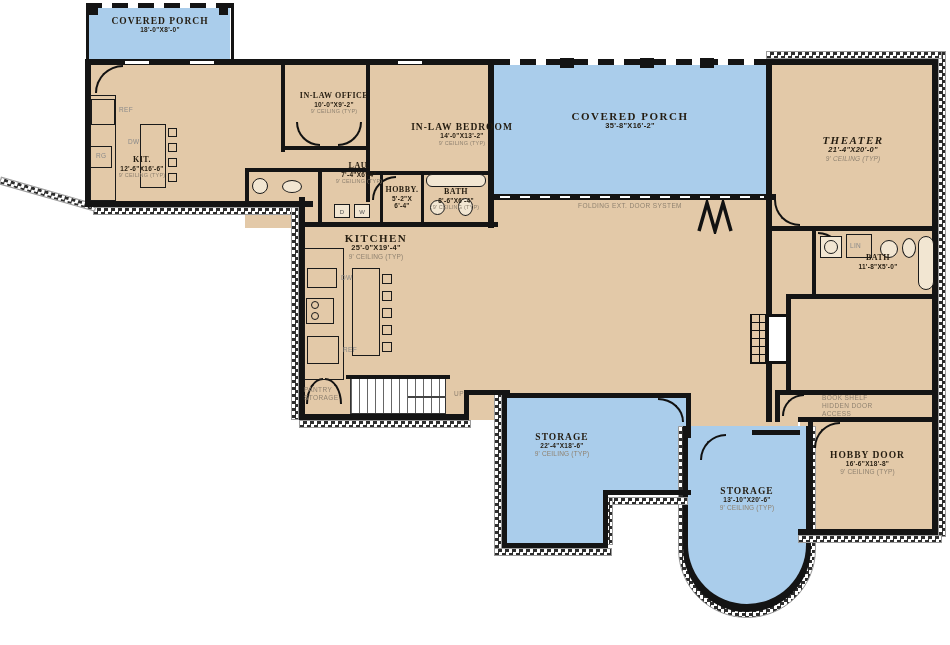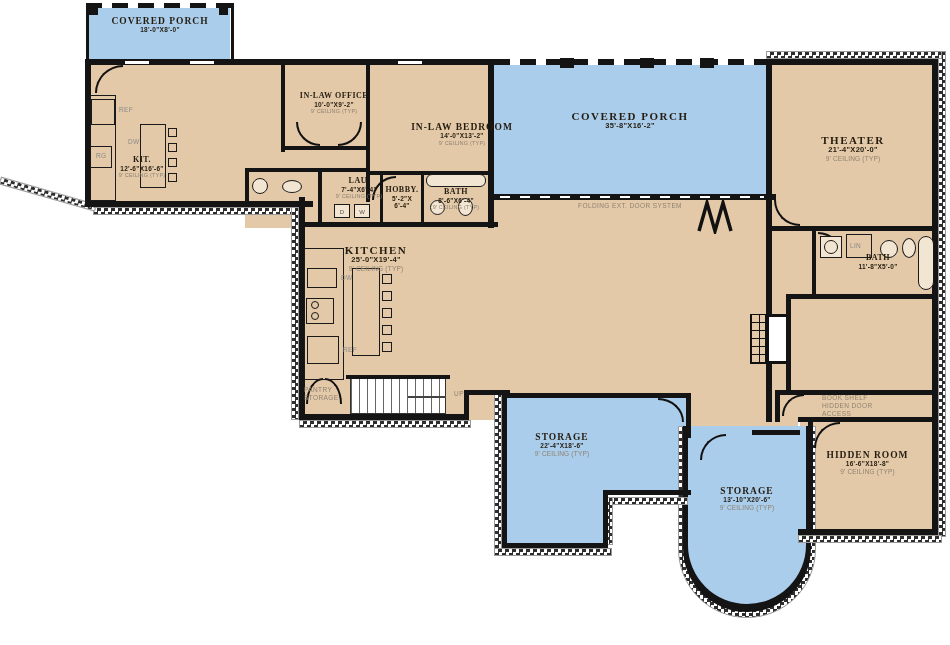--- a/index.html
+++ b/index.html
@@ -228,62 +228,62 @@
     <div class="rname sm">KIT.</div>
     <div class="rdims sm">12'-6"X16'-6"</div>
     <div class="rceil sm">9' CEILING (TYP)</div>
   </div>
 
   <div class="lbl" style="left:538px;top:110px;width:184px;">
     <div class="rname">COVERED PORCH</div>
     <div class="rdims">35'-8"X16'-2"</div>
   </div>
 
-  <div class="lbl" style="left:788px;top:134px;width:130px;">
+  <div class="lbl" style="left:788px;top:134px;width:130px;font-style:italic;">
     <div class="rname">THEATER</div>
     <div class="rdims">21'-4"X20'-0"</div>
     <div class="rceil">9' CEILING (TYP)</div>
   </div>
 
-  <div class="lbl" style="left:322px;top:177px;width:74px;">
+  <div class="lbl" style="left:322px;top:162px;width:74px;">
     <div class="rname sm">LAU.</div>
     <div class="rdims sm">7'-4"X6'-4"</div>
     <div class="rceil sm">9' CEILING (TYP)</div>
   </div>
 
   <div class="lbl" style="left:384px;top:186px;width:36px;">
     <div class="rname sm">HOBBY.</div>
     <div class="rdims sm">5'-2"X 6'-4"</div>
   </div>
 
   <div class="lbl" style="left:424px;top:188px;width:64px;">
     <div class="rname sm">BATH</div>
     <div class="rdims sm">8'-6"X6'-4"</div>
     <div class="rceil sm">9' CEILING (TYP)</div>
   </div>
 
-  <div class="lbl" style="left:306px;top:244px;width:140px;">
+  <div class="lbl" style="left:306px;top:232px;width:140px;">
     <div class="rname">KITCHEN</div>
     <div class="rdims">25'-0"X19'-4"</div>
     <div class="rceil">9' CEILING (TYP)</div>
   </div>
 
 
   <div class="lbl note" style="left:520px;top:202px;width:220px;">FOLDING EXT. DOOR SYSTEM</div>
 
   <div class="lbl" style="left:838px;top:254px;width:80px;">
     <div class="rname sm">BATH</div>
     <div class="rdims sm">11'-8"X5'-0"</div>
   </div>
 
 
   <div class="lbl note" style="left:822px;top:394px;width:66px;text-align:left;line-height:1.25;">BOOK SHELF HIDDEN DOOR ACCESS</div>
 
   <div class="lbl" style="left:800px;top:450px;width:135px;">
-    <div class="rname md">HIDDEN ROOM</div>
+    <div class="rname md">HOBBY DOOR</div>
     <div class="rdims sm">16'-6"X18'-8"</div>
     <div class="rceil">9' CEILING (TYP)</div>
   </div>
 
   <div class="lbl" style="left:502px;top:432px;width:120px;">
     <div class="rname md">STORAGE</div>
     <div class="rdims sm">22'-4"X18'-6"</div>
     <div class="rceil">9' CEILING (TYP)</div>
   </div>
 

